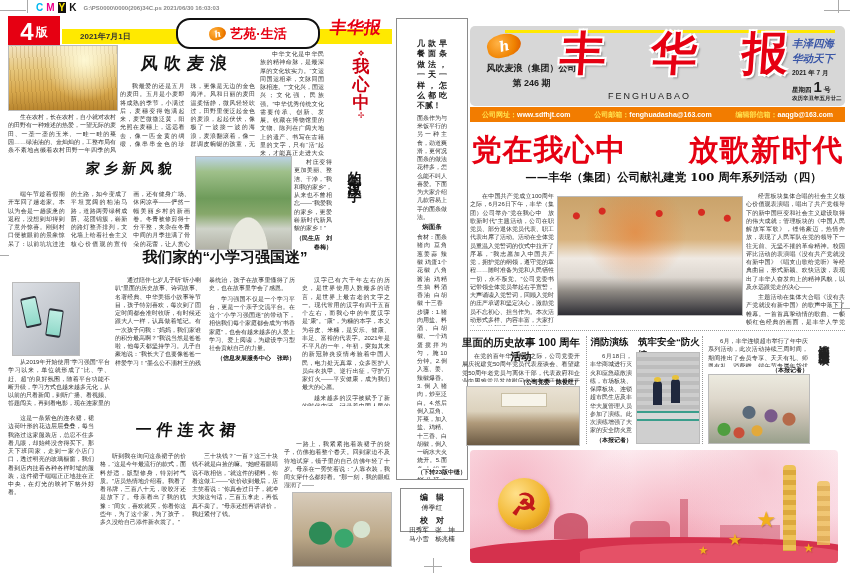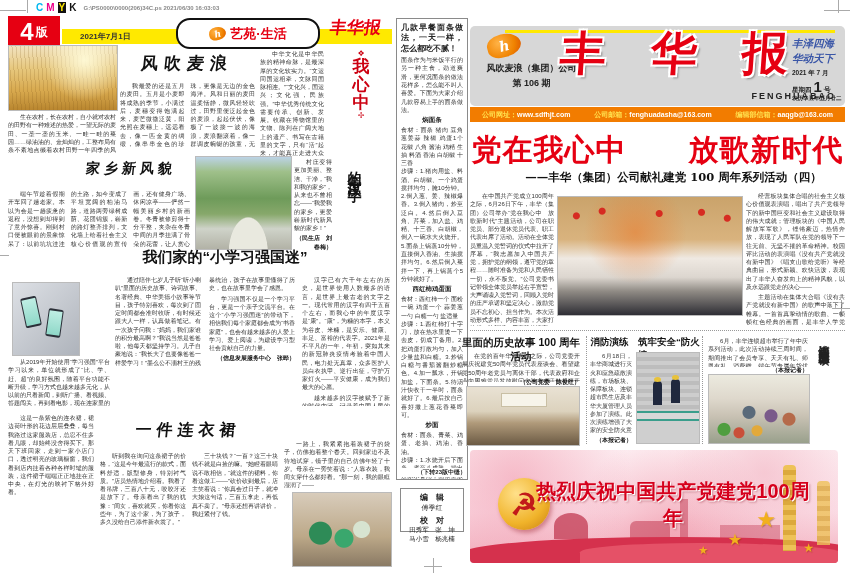--- a/index.html
+++ b/index.html
@@ -60,21 +60,21 @@
   .bubble{background:#fff;border:2px solid #111;border-radius:14px;display:flex;align-items:center;justify-content:center;gap:4px;}
   .logo-swoosh{background:radial-gradient(circle at 35% 35%,#ffb347,#f08300 60%,#d94f00);border-radius:50% 60% 55% 45%;
                display:flex;align-items:center;justify-content:center;color:#fff;font-style:italic;font-weight:bold;
                font-family:"DejaVu Serif",serif;transform:rotate(-14deg);}
   .redname{color:#e60012;font-family:"DejaVu Serif",serif;font-weight:bold;transform:skewX(-8deg);}
   
   .masthead{background:#d7d7d7;border-radius:5px;}
   .bigtitle{display:flex;justify-content:space-between;color:#e60012;font-family:"DejaVu Serif",serif;font-weight:bold;
             font-size:46px;line-height:1;transform:skewX(-4deg);
             text-shadow:-2px -2px 0 #fff,2px -2px 0 #fff,-2px 2px 0 #fff,2px 2px 0 #fff,3px 3px 2px rgba(0,0,0,.35);}
-  .pinyin{display:flex;justify-content:flex-end;font-weight:bold;font-size:9px;letter-spacing:2px;color:#222;padding-left:48px;}
+  .pinyin{display:flex;justify-content:flex-start;font-weight:normal;font-size:9px;letter-spacing:2px;color:#222;padding-left:48px;}
   .slogan{color:#3a56a7;font-family:"DejaVu Serif",serif;font-weight:bold;font-style:italic;font-size:10.5px;line-height:1.4;}
   .obar{background:#f27c00;display:flex;align-items:center;justify-content:space-around;font-size:7px;font-weight:bold;}
   .obar .lbl{color:#ffe04d;} .obar .val{color:#ffffff;}
   .headline{color:#e60012;font-weight:900;font-size:30px;letter-spacing:1px;text-align:center;
             font-family:"Liberation Sans",sans-serif;}
   .subtitle{font-family:"DejaVu Serif",serif;font-weight:bold;font-size:11.5px;text-align:center;color:#111;}
   .h2{font-weight:bold;color:#111;text-align:center;}
   .vdash{border-left:1px dotted #999;}
   .hdash{border-top:1px dotted #999;}
   
@@ -202,21 +202,21 @@
       <p>三十块钱？“一百？这三十块钱不就是白捡的嘛。”她瞪着眼睛说不敢相信，“就这件的裙料，你看这做工——”砍价砍到最后，店主笑着说：“你真会过日子，就冲大娘这句话，三百五拿走，再低真不卖了。”母亲还想再讲讲价，我赶紧付了钱。</p>
     </div>
     <div class="abs t" style="left:284px;top:440px;width:106px;height:48px">
       <p>一路上，我紧紧抱着装裙子的袋子，仿佛抱着整个春天。回到家迫不及待地试穿，镜子里的自己仿佛年轻了十岁。母亲在一旁笑着说：“人靠衣装，我闺女穿什么都好看。”那一刻，我的眼眶湿润了——</p>
 
     </div>
     <div class="abs ph ph-shop" style="left:292px;top:492px;width:98px;height:73px"></div>
   </section>
 
   <aside>
-    <div class="abs seambox" style="left:396px;top:18px;width:72px;height:462px;padding:4px;box-sizing:border-box;overflow:hidden">
+    <div class="abs seambox" style="left:396px;top:18px;width:72px;height:462px;padding:20px;box-sizing:border-box;overflow:hidden">
       <div style="font-size:8px;font-weight:bold;text-align:justify;line-height:1.3">几款早餐面条做法，一天一样，怎么都吃不腻！</div>
       <div class="t" style="margin-top:2px">面条作为与米饭平行的另一种主食，劲道爽滑，更何况面条的做法花样多，怎么能不叫人喜爱。下面为大家介绍几款容易上手的面条做法。</div>
       <div class="recipe-sub">焖面条</div>
       <div class="t">食材：面条 猪肉 豆角 葱姜蒜 辣椒 鸡蛋1个 花椒 八角 酱油 鸡精 生抽 料酒 香油 白胡椒 十三香</div>
       <div class="t">步骤：1.猪肉用盐、料酒、白胡椒、一个鸡蛋搅拌均匀，腌10分钟。2.倒入葱、姜、辣椒爆香。3.倒入猪肉，炒至泛白。4.然后倒入豆角、芹菜，加入盐、鸡精、十三香、白胡椒，倒入一碗水大火烧开。5.面条上锅蒸10分钟，直接倒入香油、生抽搅拌均匀。6.然后倒入菜拌一下，再上锅蒸个5分钟就好了。</div>
       <div class="recipe-sub">西红柿鸡蛋面</div>
       <div class="t">食材：西红柿一个 面粉一碗 鸡蛋一个 蒜姜葱一勺 白糖一勺 盐适量</div>
       <div class="t">步骤：1.西红柿打十字刀，放在热水里烫一下去皮，切成丁备用。2.把鸡蛋打散均匀，加入少量盐和白糖。3.炒锅白糖与番茄酱翻炒糖色。4.加一瓢水，开锅加盐，下面条。5.待汤汁快收干一半时，面条就好了。6.最后按自己喜好撒上葱花香菜即可。</div>
       <div class="recipe-sub">炒面</div>
       <div class="t">食材：面条、青菜、鸡蛋、老抽、鸡油、香油。</div>
@@ -231,21 +231,21 @@
       <div style="font-size:6.5px">马小雪　杨兆楠</div>
     </div>
   </aside>
 
   <section>
 
     <div class="abs masthead" style="left:470px;top:26px;width:375px;height:80px"></div>
     <div class="abs" style="left:505px;top:30px;width:330px;height:3px;background:#ffe800"></div>
     <div class="abs logo-swoosh" style="left:487px;top:34px;width:34px;height:23px;font-size:14px">h</div>
     <div class="abs" style="left:474px;top:62px;width:115px;text-align:center;font-size:9px;font-weight:bold">风吹麦浪（集团）公司</div>
-    <div class="abs" style="left:474px;top:77px;width:115px;text-align:center;font-size:9px;font-weight:bold">第 106 期</div>
+    <div class="abs" style="left:474px;top:77px;width:115px;text-align:center;font-size:9px;font-weight:bold">第 246 期</div>
     <div class="abs bigtitle" style="left:560px;top:30px;width:228px">
       <span>丰</span>
       <span>华</span>
       <span>报</span>
     </div>
     <div class="abs pinyin" style="left:560px;top:91px;width:228px">
       <span>FENG</span>
       <span>HUA</span>
       <span>BAO</span>
     </div>
@@ -316,21 +316,20 @@
       <div class="silh" style="left:160px;bottom:22px;width:40px;height:20px;border-radius:6px 6px 0 0;opacity:.55"></div>
       <div class="silh" style="left:210px;bottom:24px;width:8px;height:40px;opacity:.5"></div>
       <div class="silh" style="left:250px;bottom:22px;width:60px;height:16px;opacity:.4"></div>
       <div class="bwave"></div>
       <div class="bwave2"></div>
       <div class="huabiao" style="right:42px;bottom:12px;height:86px"></div>
       <div class="huabiao" style="right:8px;bottom:18px;height:64px;opacity:.8"></div>
       <div class="abs emblem" style="left:28px;top:28px;width:52px;height:52px;font-size:30px">
           <span>☭</span>
         </div>
-      <div class="abs bantext" style="left:58px;top:28px;width:290px;font-size:20px">热烈庆祝中国共产党建党100周年</div>
       <span class="star" style="right:96px;bottom:14px;font-size:16px">★</span>
       <span class="star" style="right:62px;bottom:30px;font-size:22px">★</span>
       <span class="star" style="right:130px;bottom:6px;font-size:11px">★</span>
       <span class="star" style="right:24px;bottom:8px;font-size:12px">★</span>
     </div>
   </section>
 
 </div>
 
 </body></html>

